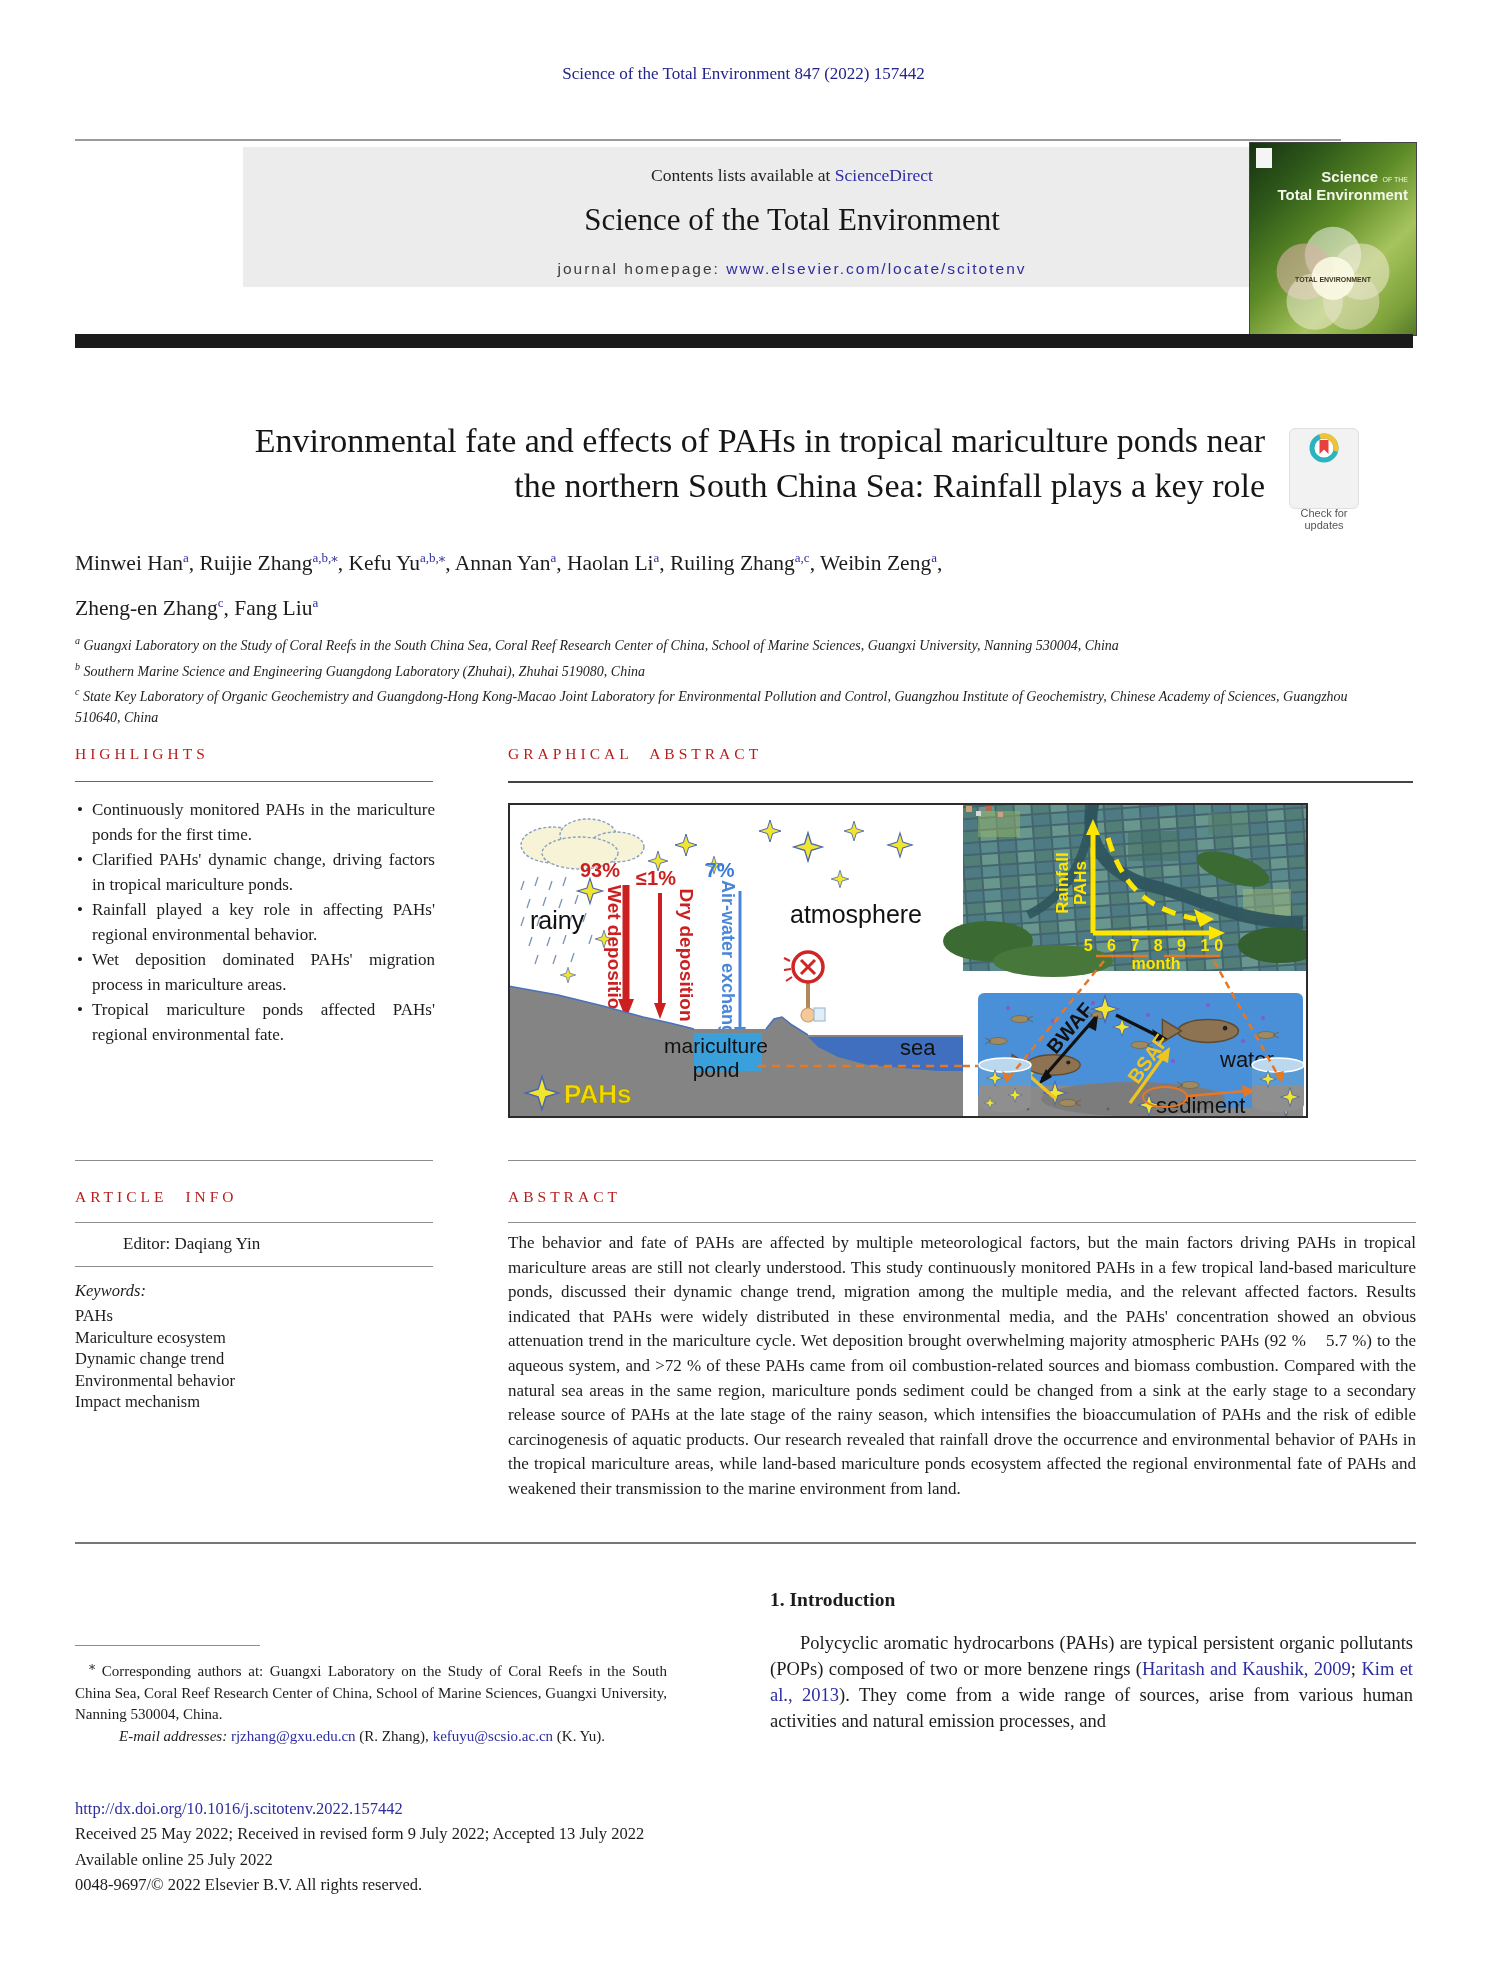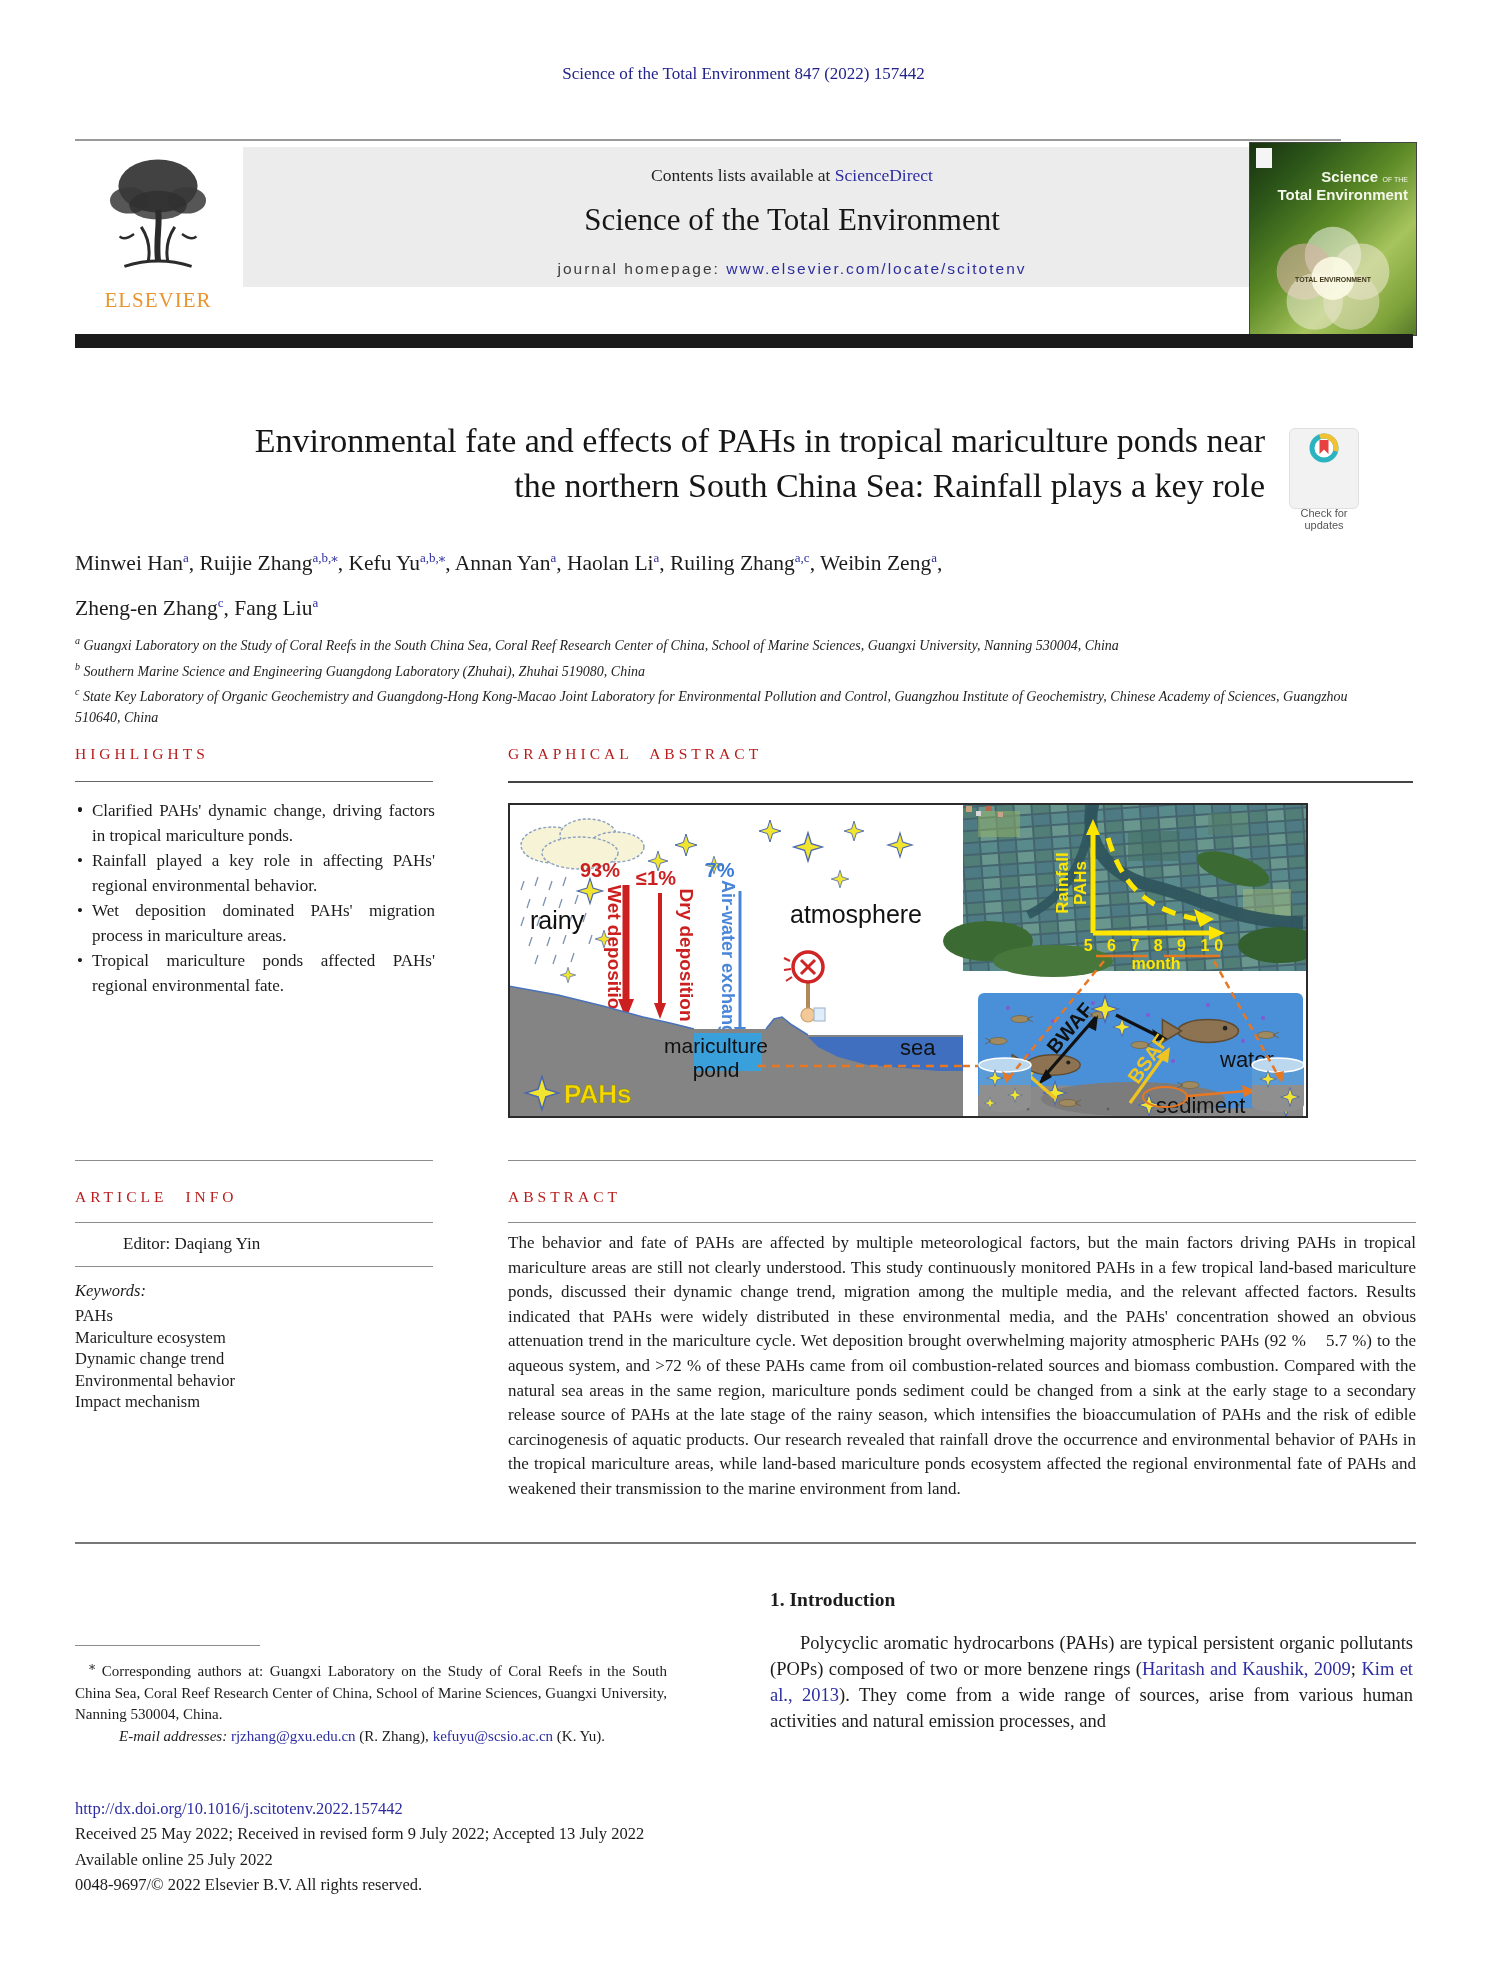--- a/index.html
+++ b/index.html
@@ -61,35 +61,20 @@
 </style>
 </head>
 <body>
 
 <div class="page">
 
   <div class="abs citation">Science of the Total Environment 847 (2022) 157442</div>
 
   <div class="rule" style="top:139px;left:75px;width:1266px;height:2px;background:#9a9a9a;"></div>
 
-  <div class="abs logo">
-    <svg width="120" height="132" viewBox="0 0 100 110">
-      <g stroke="#2b2b2b" fill="none" stroke-width="2">
-        <ellipse cx="50" cy="30" rx="33" ry="22" fill="#2e2e2e" stroke="none" opacity="0.9"></ellipse>
-        <ellipse cx="26" cy="42" rx="16" ry="11" fill="#383838" stroke="none" opacity="0.85"></ellipse>
-        <ellipse cx="74" cy="42" rx="16" ry="11" fill="#383838" stroke="none" opacity="0.85"></ellipse>
-        <ellipse cx="50" cy="46" rx="24" ry="12" fill="#303030" stroke="none" opacity="0.8"></ellipse>
-        <path d="M50,92 C48,74 52,62 50,50" stroke-width="5"></path>
-        <path d="M42,92 C44,80 40,70 36,64 M58,92 C56,80 60,70 64,64" stroke-width="2.5"></path>
-        <path d="M22,97 Q50,88 78,97" stroke-width="2.5"></path>
-        <path d="M30,70 q-8,6 -12,2 M70,70 q8,6 12,2" stroke-width="2"></path>
-      </g>
-    </svg>
-    <span class="elsevier-word">ELSEVIER</span>
-  </div>
 
   <div class="abs mast-box">
     <div class="contents-line">
       <span>Contents lists available at</span>
       <a class="link" href="#">ScienceDirect</a>
     </div>
     <div class="mast-title">Science of the Total Environment</div>
     <div class="homepage">
       <span>journal homepage:</span>
       <a class="link" href="#">www.elsevier.com/locate/scitotenv</a>
@@ -140,21 +125,21 @@
 
   <div class="abs affils">
     <div><sup>a</sup> <span>Guangxi Laboratory on the Study of Coral Reefs in the South China Sea, Coral Reef Research Center of China, School of Marine Sciences, Guangxi University, Nanning 530004, China</span></div>
     <div><sup>b</sup> <span>Southern Marine Science and Engineering Guangdong Laboratory (Zhuhai), Zhuhai 519080, China</span></div>
     <div><sup>c</sup> <span>State Key Laboratory of Organic Geochemistry and Guangdong-Hong Kong-Macao Joint Laboratory for Environmental Pollution and Control, Guangzhou Institute of Geochemistry, Chinese Academy of Sciences, Guangzhou 510640, China</span></div>
   </div>
 
   <div class="abs sec-head" style="left:75px;top:745px;">HIGHLIGHTS</div>
   <div class="rule" style="top:781px;left:75px;width:358px;background:#666;"></div>
   <div class="abs hl-list">
-    <div class="hl-item"><span class="blt">•</span></div>
+    <div class="hl-item"><span class="blt">•</span><span>Continuously monitored PAHs in the mariculture ponds for the first time.</span></div>
     <div class="hl-item"><span class="blt">•</span><span>Clarified PAHs' dynamic change, driving factors in tropical mariculture ponds.</span></div>
     <div class="hl-item"><span class="blt">•</span><span>Rainfall played a key role in affecting PAHs' regional environmental behavior.</span></div>
     <div class="hl-item"><span class="blt">•</span><span>Wet deposition dominated PAHs' migration process in mariculture areas.</span></div>
     <div class="hl-item"><span class="blt">•</span><span>Tropical mariculture ponds affected PAHs' regional environmental fate.</span></div>
   </div>
 
   <div class="abs sec-head" style="left:508px;top:745px;">GRAPHICAL ABSTRACT</div>
   <div class="rule" style="top:781px;left:508px;width:905px;background:#444;height:2px;"></div>
 
   <svg class="abs" style="left:508px;top:803px;" width="800" height="315" viewBox="0 0 800 315">

